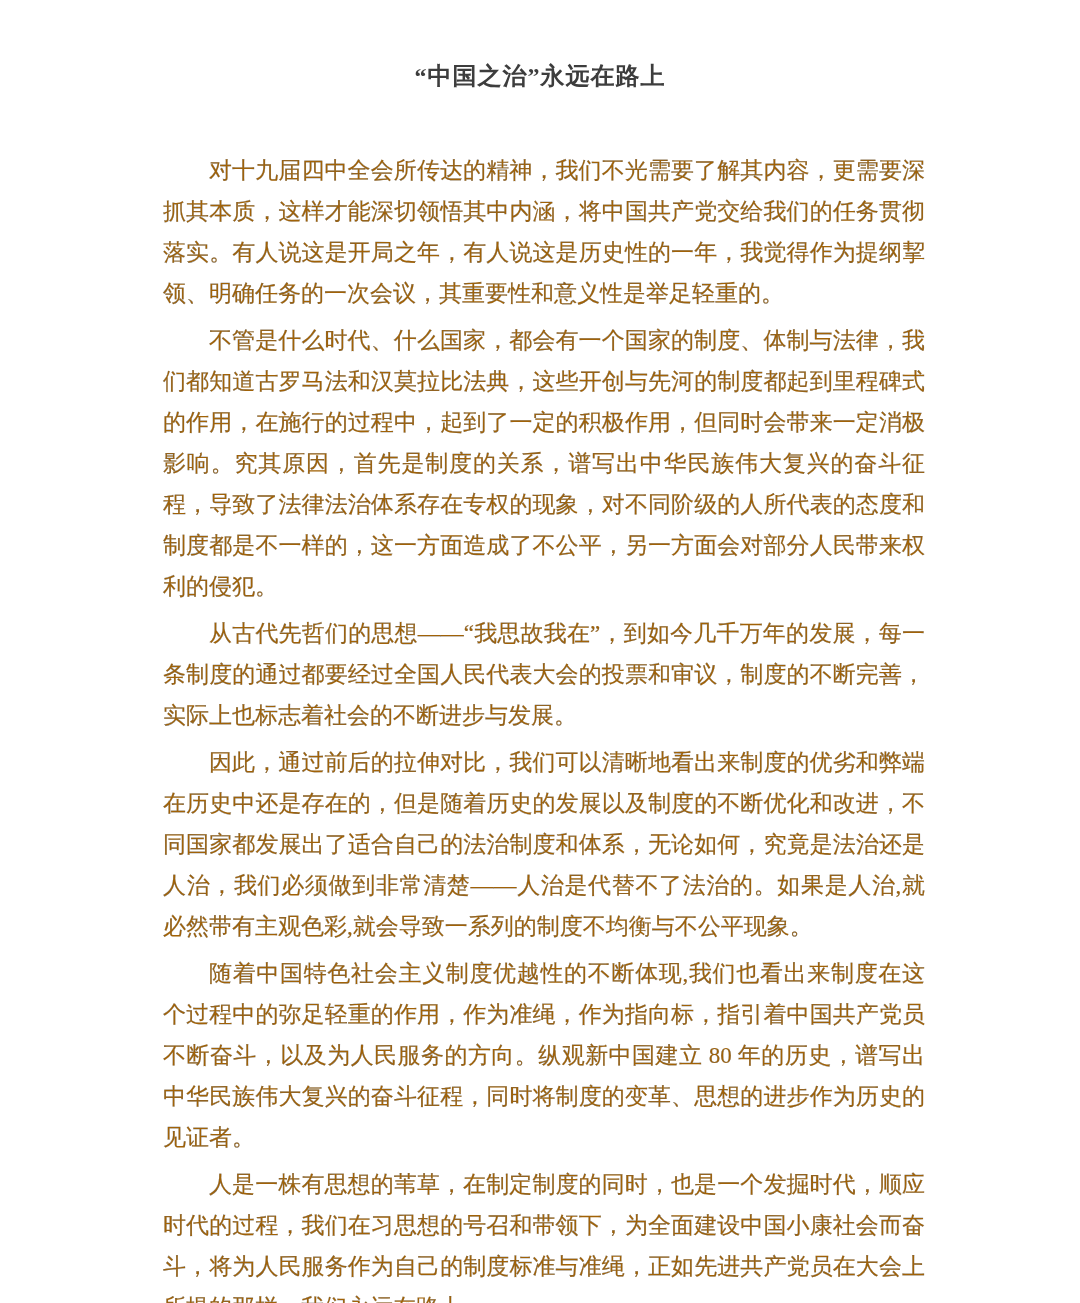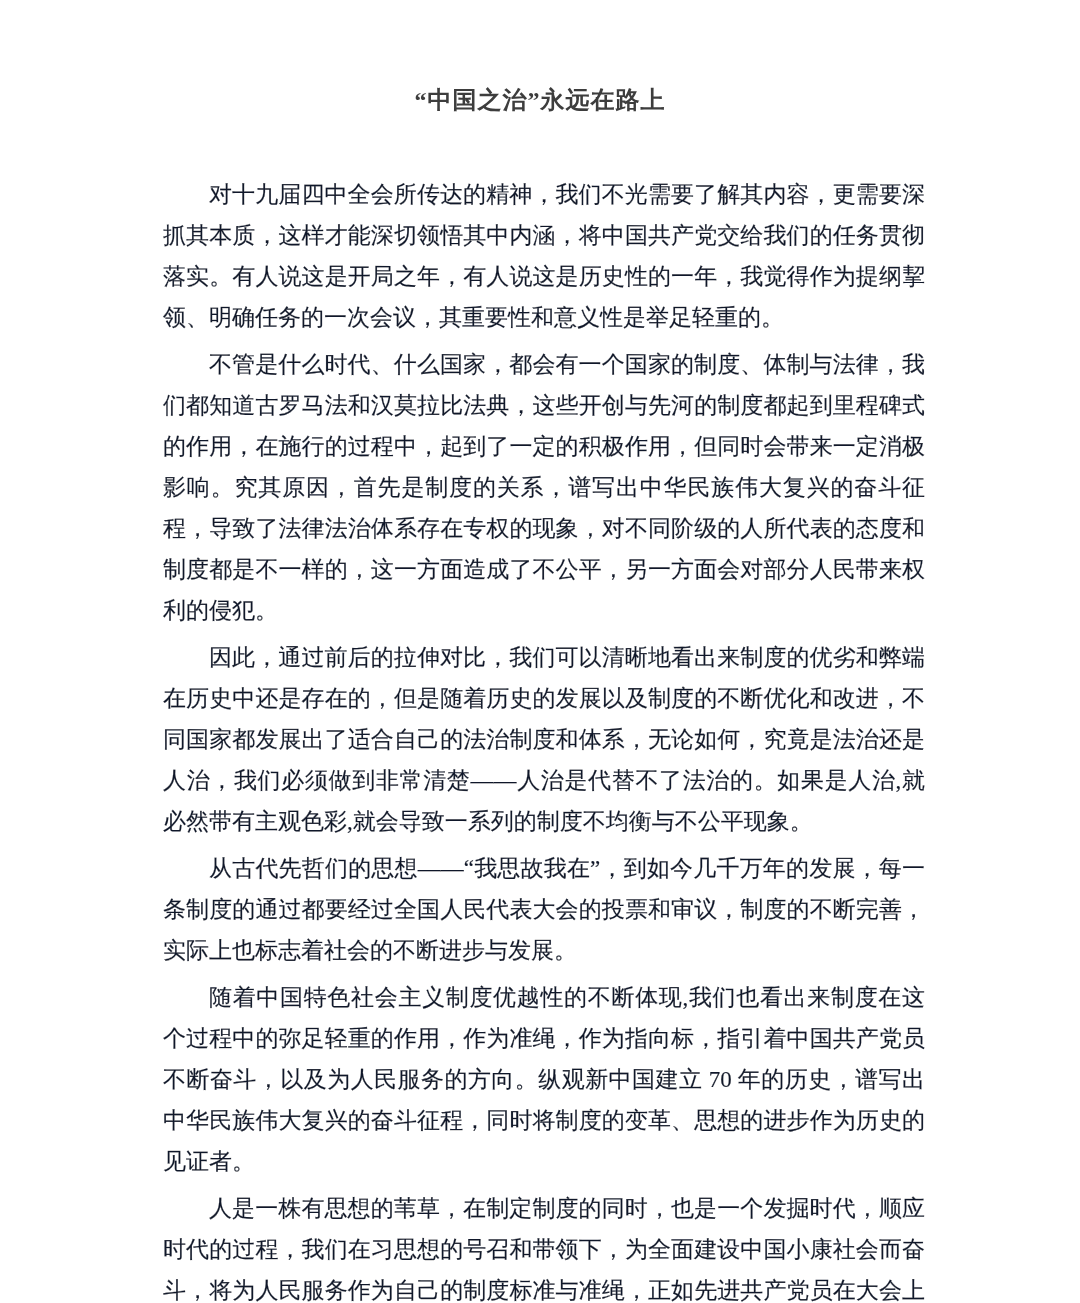--- a/index.html
+++ b/index.html
@@ -12,50 +12,50 @@
     position: relative;
     width: 1080px;
     height: 1303px;
     margin: 0 auto;
     background: #ffffff;
     overflow: hidden;
     font-family: "Liberation Serif", "DejaVu Serif", serif;
   }
   .doc-title {
     margin: 0;
-    padding-top: 86px;
+    padding-top: 62px;
     line-height: 29px;
     text-align: center;
     font-size: 24px;
     font-weight: 700;
     color: #3d3d3d;
     letter-spacing: 1px;
   }
   .content {
     margin: 59px 155px 0 163px;
   }
   .para {
     margin: 0 0 6px 0;
     font-size: 23px;
     line-height: 41px;
-    color: #0f172a;
+    color: #a16207;
     text-align: justify;
     text-justify: inter-ideograph;
     text-indent: 2em;
     word-break: break-all;
     -webkit-text-stroke: 0.2px #6a6a6a;
   }
 </style>
 </head>
 <body>
 
 <div class="page">
   <h1 class="doc-title">“中国之治”永远在路上</h1>
 
   <div class="content">
     <p class="para">对十九届四中全会所传达的精神，我们不光需要了解其内容，更需要深抓其本质，这样才能深切领悟其中内涵，将中国共产党交给我们的任务贯彻落实。有人说这是开局之年，有人说这是历史性的一年，我觉得作为提纲挈领、明确任务的一次会议，其重要性和意义性是举足轻重的。</p>
     <p class="para">不管是什么时代、什么国家，都会有一个国家的制度、体制与法律，我们都知道古罗马法和汉莫拉比法典，这些开创与先河的制度都起到里程碑式的作用，在施行的过程中，起到了一定的积极作用，但同时会带来一定消极影响。究其原因，首先是制度的关系，谱写出中华民族伟大复兴的奋斗征程，导致了法律法治体系存在专权的现象，对不同阶级的人所代表的态度和制度都是不一样的，这一方面造成了不公平，另一方面会对部分人民带来权利的侵犯。</p>
+    <p class="para">从古代先哲们的思想——“我思故我在”，到如今几千万年的发展，每一条制度的通过都要经过全国人民代表大会的投票和审议，制度的不断完善，实际上也标志着社会的不断进步与发展。</p>
     <p class="para">因此，通过前后的拉伸对比，我们可以清晰地看出来制度的优劣和弊端在历史中还是存在的，但是随着历史的发展以及制度的不断优化和改进，不同国家都发展出了适合自己的法治制度和体系，无论如何，究竟是法治还是人治，我们必须做到非常清楚——人治是代替不了法治的。如果是人治,就必然带有主观色彩,就会导致一系列的制度不均衡与不公平现象。</p>
-    <p class="para">从古代先哲们的思想——“我思故我在”，到如今几千万年的发展，每一条制度的通过都要经过全国人民代表大会的投票和审议，制度的不断完善，实际上也标志着社会的不断进步与发展。</p>
-    <p class="para">随着中国特色社会主义制度优越性的不断体现,我们也看出来制度在这个过程中的弥足轻重的作用，作为准绳，作为指向标，指引着中国共产党员不断奋斗，以及为人民服务的方向。纵观新中国建立 70 年的历史，谱写出中华民族伟大复兴的奋斗征程，同时将制度的变革、思想的进步作为历史的见证者。</p>
+    <p class="para">随着中国特色社会主义制度优越性的不断体现,我们也看出来制度在这个过程中的弥足轻重的作用，作为准绳，作为指向标，指引着中国共产党员不断奋斗，以及为人民服务的方向。纵观新中国建立 80 年的历史，谱写出中华民族伟大复兴的奋斗征程，同时将制度的变革、思想的进步作为历史的见证者。</p>
     <p class="para">人是一株有思想的苇草，在制定制度的同时，也是一个发掘时代，顺应时代的过程，我们在习思想的号召和带领下，为全面建设中国小康社会而奋斗，将为人民服务作为自己的制度标准与准绳，正如先进共产党员在大会上所提的那样，我们永远在路上。</p>
   </div>
 </div>
 
 </body></html>

